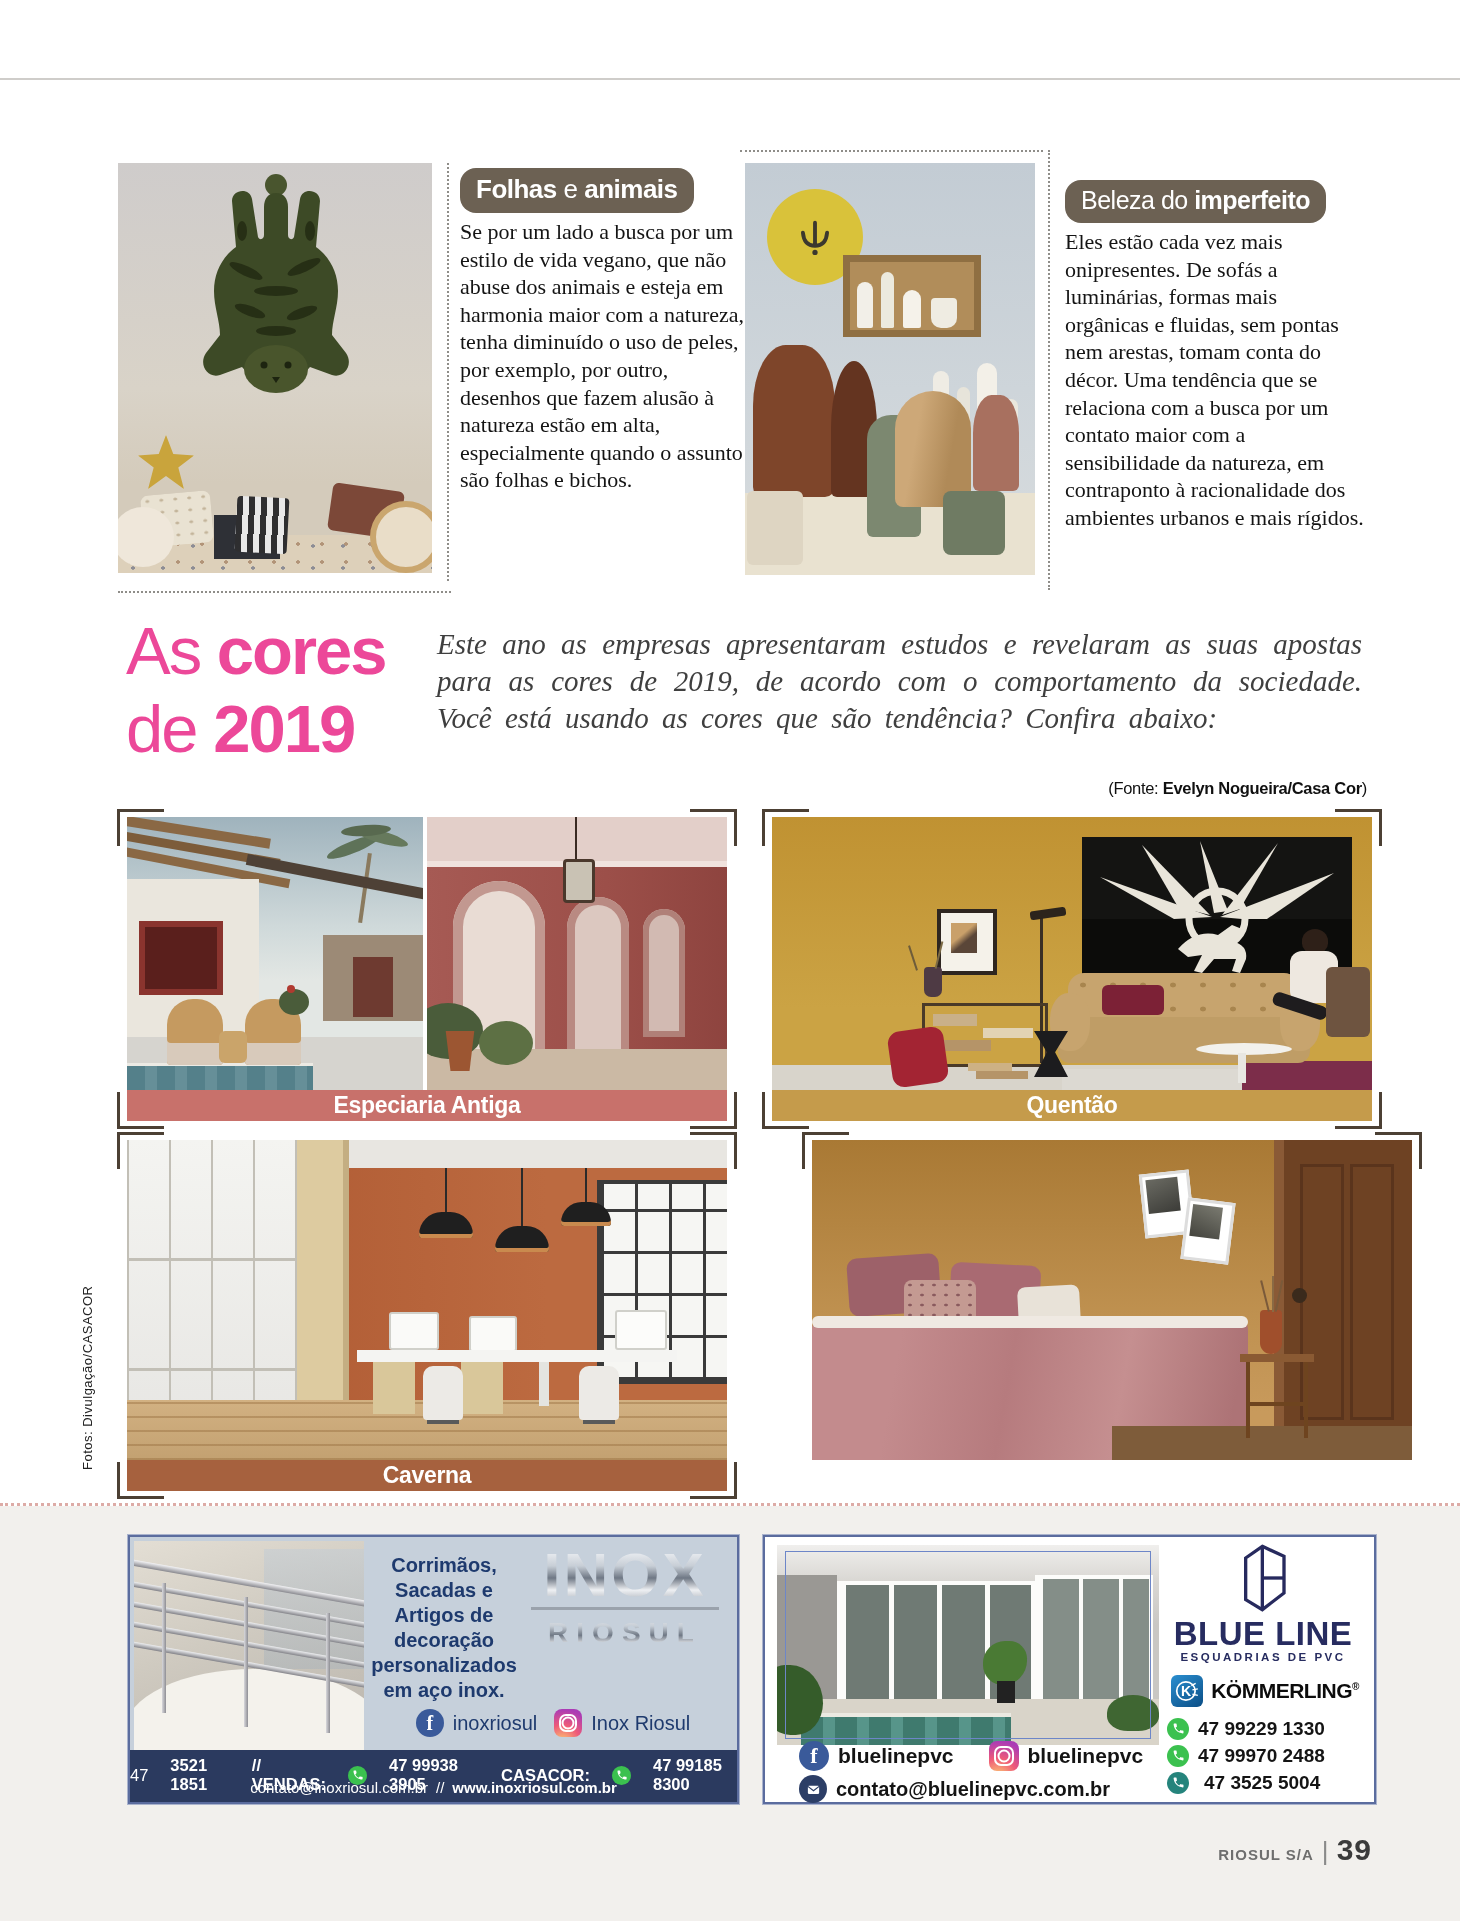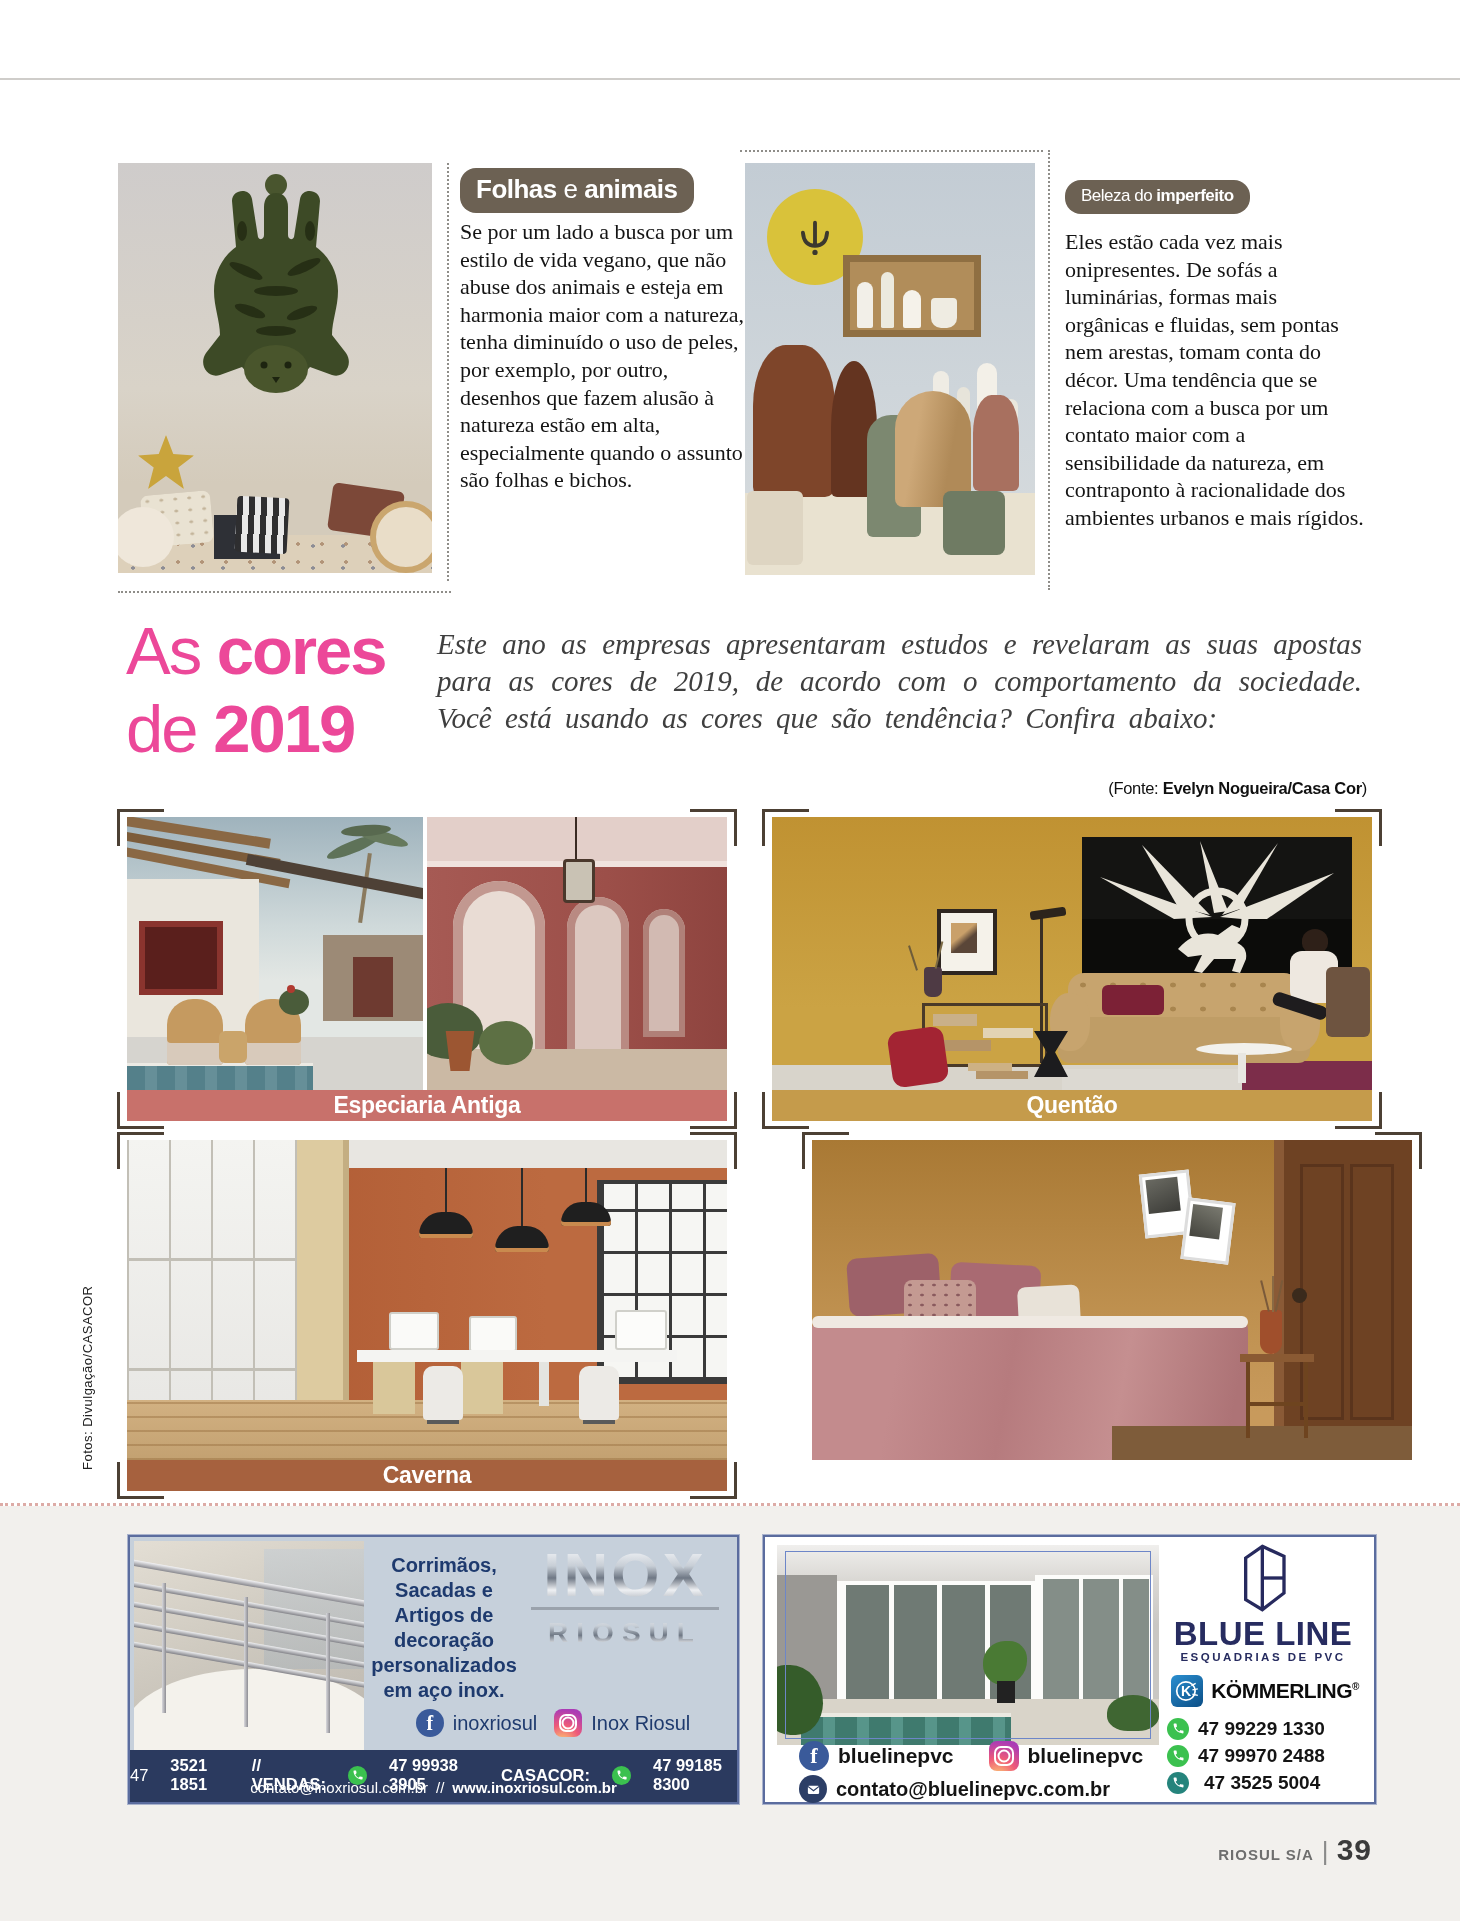--- a/index.html
+++ b/index.html
@@ -161,21 +161,21 @@
   <div class="abs" style="left:86px;top:198px;width:46px;height:136px;background:#643420;border-radius:50% 50% 6px 6px;"></div>
   <div class="abs" style="left:122px;top:252px;width:54px;height:122px;background:#7c8870;border-radius:24px 24px 6px 6px;"></div>
   <div class="abs" style="left:150px;top:228px;width:76px;height:116px;background:linear-gradient(100deg,#cda878 30%,#b08a58 70%);border-radius:38px 38px 8px 8px;"></div>
   <div class="abs" style="left:228px;top:232px;width:46px;height:96px;background:#a8705f;border-radius:40% 40% 6px 6px;"></div>
   <div class="abs" style="left:198px;top:328px;width:62px;height:64px;background:#6f7b63;border-radius:8px;"></div>
   <div class="abs" style="left:2px;top:328px;width:56px;height:74px;background:#ded5c2;border-radius:6px;"></div>
 </div>
 <div class="doth" style="left:740px;top:150px;width:303px;"></div>
 <div class="dotv" style="left:1048px;top:150px;height:440px;"></div>
 
-<div class="pill" style="left:1065px;top:180px;font-size:17px;"><span>Beleza do </span><span class="b">imperfeito</span></div>
+<div class="pill" style="left:1065px;top:180px;font-size:25px;"><span>Beleza do </span><span class="b">imperfeito</span></div>
 <div class="artbody" style="left:1065px;top:228px;width:300px;">Eles estão cada vez mais onipresentes. De sofás a luminárias, formas mais orgânicas e fluidas, sem pontas nem arestas, tomam conta do décor. Uma tendência que se relaciona com a busca por um contato maior com a sensibilidade da natureza, em contraponto à racionalidade dos ambientes urbanos e mais rígidos.</div>
 
 <div class="headline">
   <div><span>As </span><span class="b">cores</span></div>
   <div><span>de </span><span class="b">2019</span></div>
 </div>
 <div class="intro">Este ano as empresas apresentaram estudos e revelaram as suas apostas para as cores de 2019, de acordo com o comportamento da sociedade. Você está usando as cores que são tendência? Confira abaixo:</div>
 <div class="fonte"><span>(Fonte: </span><span class="b">Evelyn Nogueira/Casa Cor</span><span>)</span></div>
 
 <div class="trend-block" style="left:127px;top:817px;width:600px;height:304px;">

